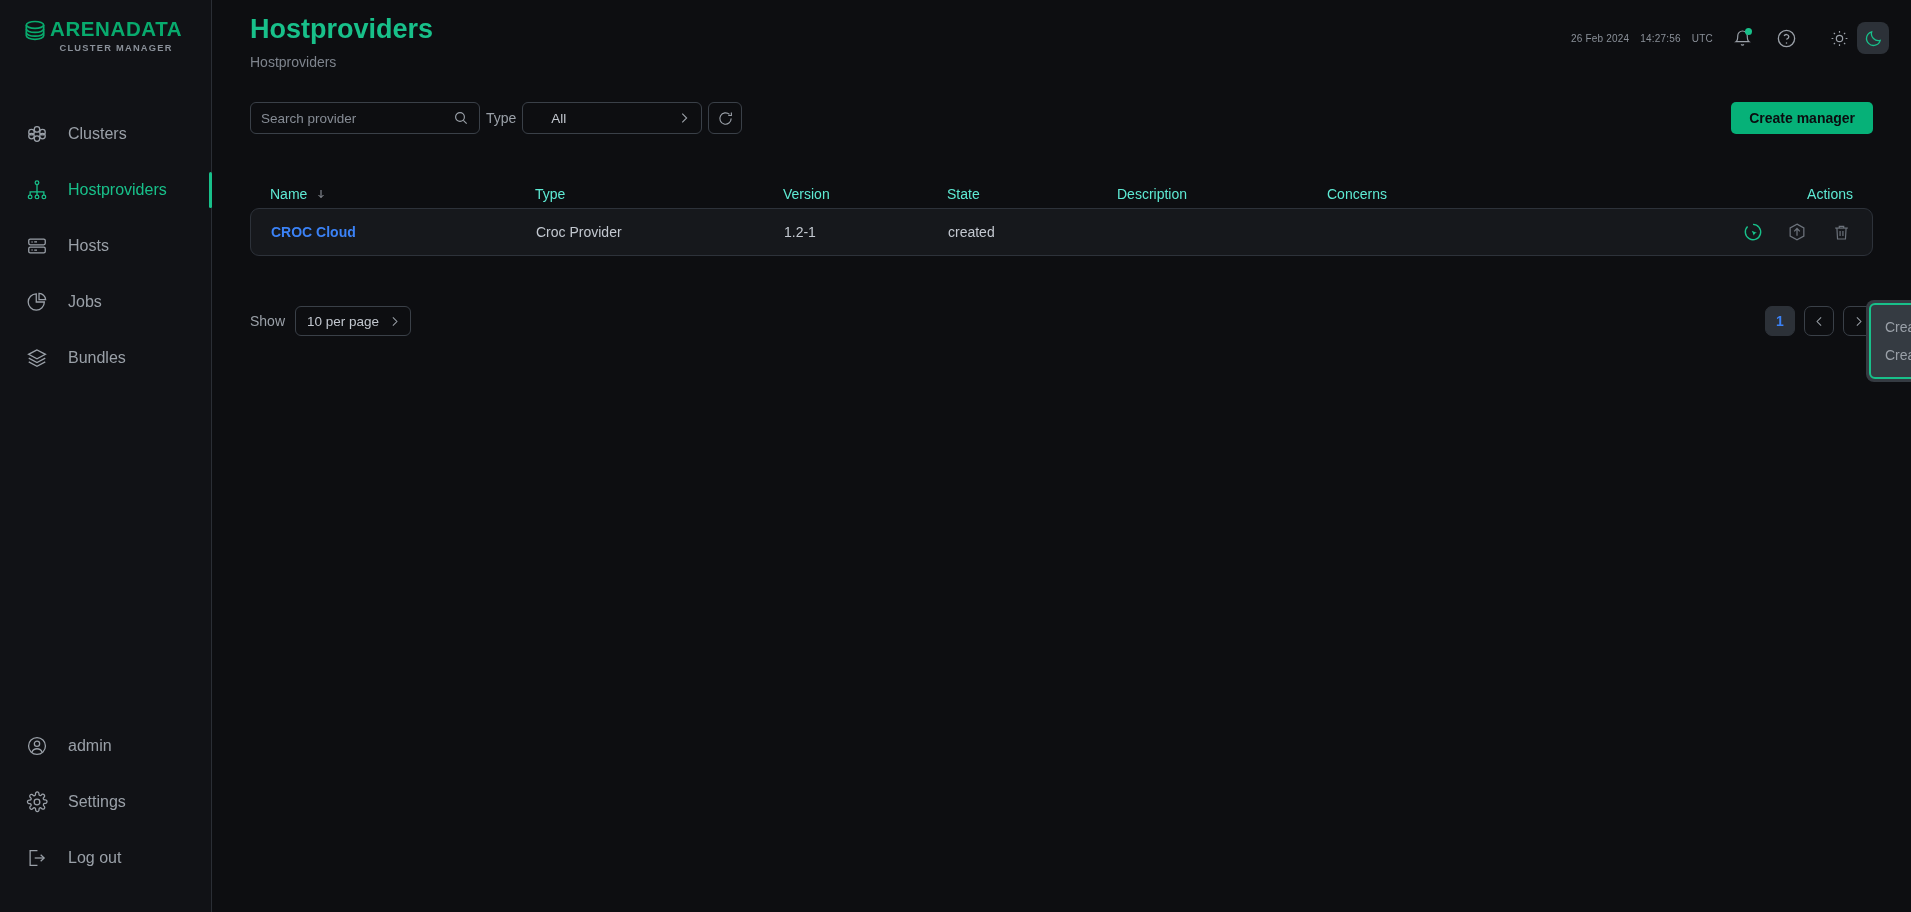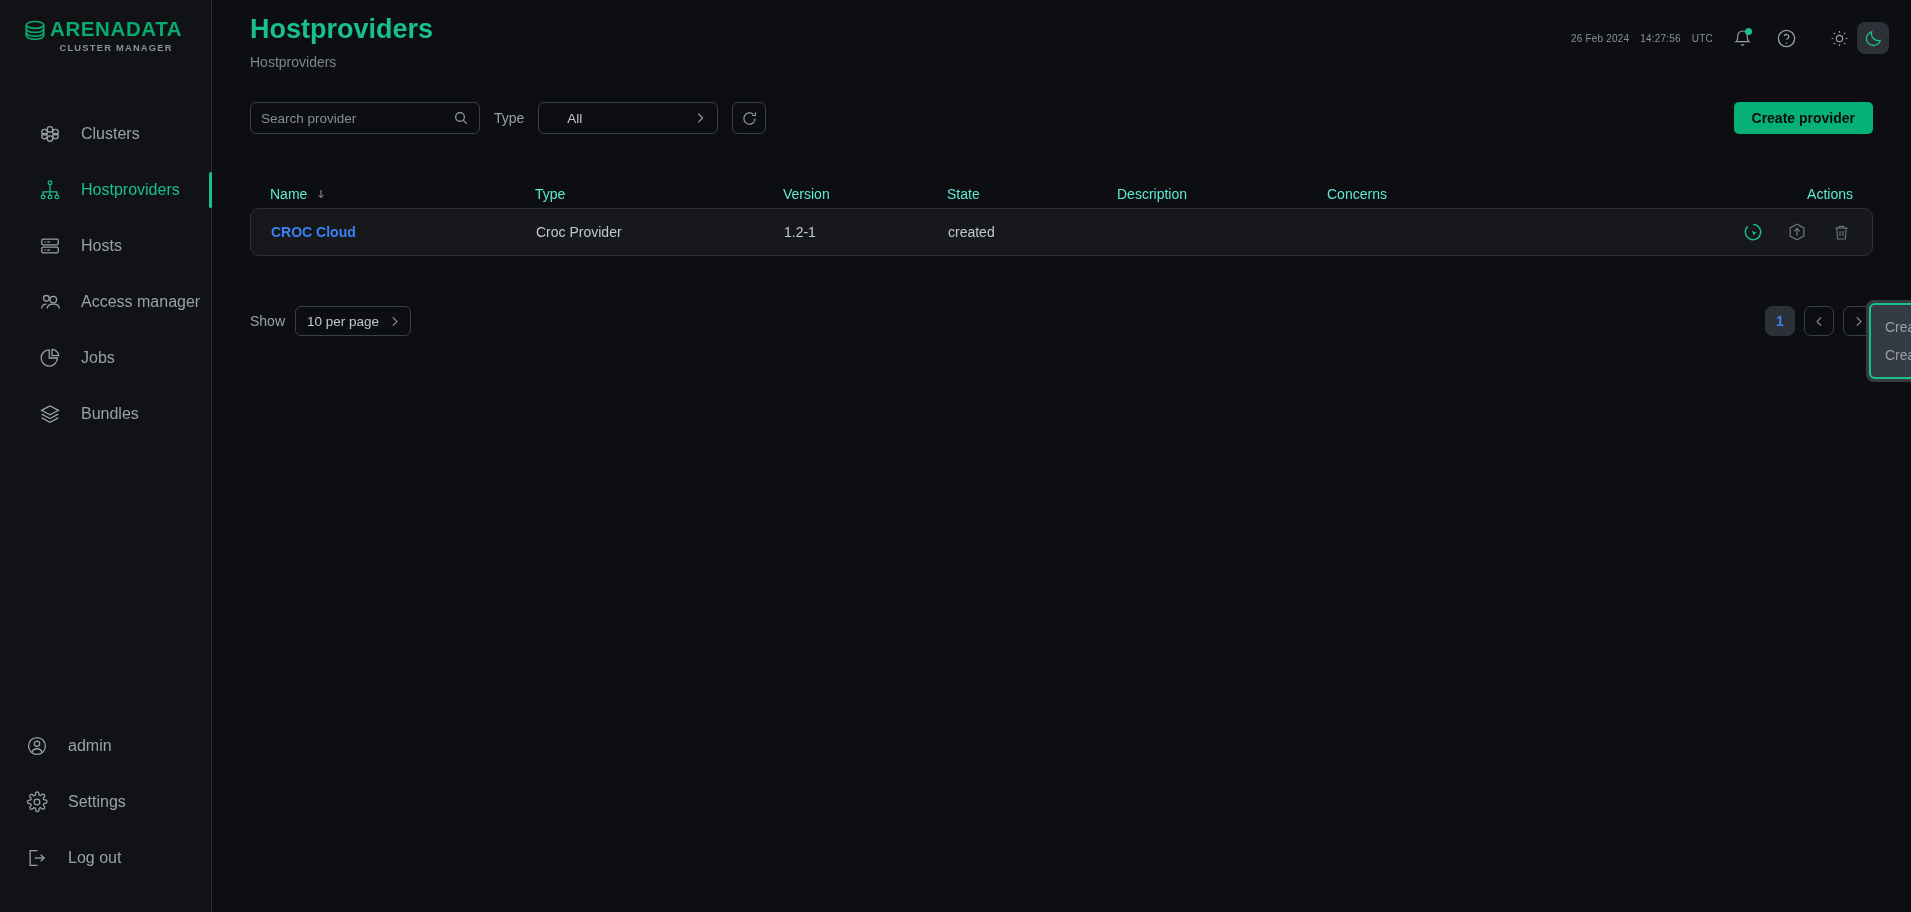--- a/index.html
+++ b/index.html
@@ -18,21 +18,21 @@
     background:#111216;
     border-right:1px solid #2a2e35;
     display:flex; flex-direction:column;
     position:relative; flex:0 0 212px;
   }
   .logo-wrap { height:72px; display:flex; align-items:center; padding-left:22px; }
   .logo { display:flex; align-items:flex-start; gap:2px; }
   .logo-text { display:flex; flex-direction:column; line-height:1; }
   .logo-title { font-size:20.5px; font-weight:700; color:#08aa6d; letter-spacing:.6px; }
   .logo-sub { font-size:9.3px; font-weight:700; color:#8a9099; letter-spacing:1.25px; margin-top:4px; text-align:center;}
-  .nav { margin-top:34px; display:flex; flex-direction:column;margin-left:13px; }
+  .nav { margin-top:34px; display:flex; flex-direction:column; }
   .nav-item {
     height:56px; display:flex; align-items:center; gap:18px;
     padding-left:24px; color:#9aa0a8; font-size:16px; cursor:pointer;
     position:relative; text-decoration:none;
   }
   .nav-item .ico { width:26px; height:26px; display:flex; align-items:center; justify-content:center; flex:0 0 26px; }
   .nav-item.active { color:#18c08a; }
   .nav-item.active .bar {
     position:absolute; right:-1px; top:10px; width:3px; height:36px;
     background:#18c08a; border-radius:2px;
@@ -51,21 +51,21 @@
     width:30px; height:30px; display:flex; align-items:center; justify-content:center;
     cursor:pointer; position:relative; color:#9aa0a8; border-radius:6px;
   }
   .bell-dot { position:absolute; top:5px; right:5px; width:7px; height:7px; border-radius:50%; background:#18c08a; }
   .theme-group { display:flex; align-items:center; gap:2px; margin-left:8px; }
   .theme-btn { width:32px; height:32px; display:flex; align-items:center; justify-content:center; border-radius:8px; cursor:pointer; color:#9aa0a8; }
   .theme-btn.selected { background:#2c3138; color:#18c08a; }
 
   
   .content { padding:24px 38px 0 38px; }
-  .toolbar { display:flex; align-items:center; gap:14px; height:44px; }
+  .toolbar { display:flex; align-items:center; gap:6px; height:44px; }
   .search-box {
     width:230px; height:32px; border:1px solid #3a4048; border-radius:6px;
     background:transparent; display:flex; align-items:center; padding:0 10px; gap:6px;
   }
   .search-box input {
     flex:1; background:transparent; border:none; outline:none;
     color:#c2c7cf; font-size:13.5px; font-family:"Liberation Sans", sans-serif;
   }
   .search-box input::placeholder { color:#868c95; }
   .filter-label { font-size:14px; color:#9aa0a8; }
@@ -192,31 +192,20 @@
             <rect x="3" y="13.3" width="18" height="6.2" rx="1.6"></rect>
             <circle cx="6.6" cy="7.6" r=".8" fill="currentColor" stroke="none"></circle>
             <circle cx="6.6" cy="16.4" r=".8" fill="currentColor" stroke="none"></circle>
             <path d="M9 7.6h3M9 16.4h3"></path>
           </svg>
         </span>
         <span>Hosts</span>
       </div>
 
 
-      <div class="nav-item">
-        <span class="ico">
-          <svg width="22" height="22" viewBox="0 0 24 24" fill="none" stroke="currentColor" stroke-width="1.4">
-            <circle cx="8" cy="8" r="3.1"></circle>
-            <circle cx="15.6" cy="9.4" r="3.6"></circle>
-            <path d="M2.8 19c0-3 2.3-4.8 5.2-4.8"></path>
-            <path d="M9 19.2c0-3.2 2.9-5 6.6-5s6.6 1.8 6.6 5"></path>
-          </svg>
-        </span>
-        <span>Access manager</span>
-      </div>
 
       <div class="nav-item">
         <span class="ico">
           <svg width="22" height="22" viewBox="0 0 24 24" fill="none" stroke="currentColor" stroke-width="1.4">
             <path d="M11.2 3.2A8.8 8.8 0 1 0 20 12h-8.8z"></path>
             <path d="M14.2 2.6A8 8 0 0 1 21.4 9.3h-7.2z"></path>
           </svg>
         </span>
         <span>Jobs</span>
       </div>
@@ -339,21 +328,21 @@
 
         <div class="refresh-btn">
           <span>
             <svg width="17" height="17" viewBox="0 0 24 24" fill="none" stroke="currentColor" stroke-width="1.6">
               <path d="M20 12a8 8 0 1 1-2.4-5.7"></path>
                 <path d="M20.3 3.4v4.4h-4.4"></path>
             </svg>
           </span>
         </div>
 
-        <button class="create-btn">Create provider</button>
+        <button class="create-btn">Create manager</button>
       </div>
 
       <div class="table">
         <div class="thead">
           <div class="th c-name">
             <span>Name</span>
             <span>
               <svg width="12" height="12" viewBox="0 0 24 24" fill="none" stroke="#a4aab3" stroke-width="1.8">
                 <path d="M12 4v15M7 14l5 5 5-5"></path>
               </svg>

